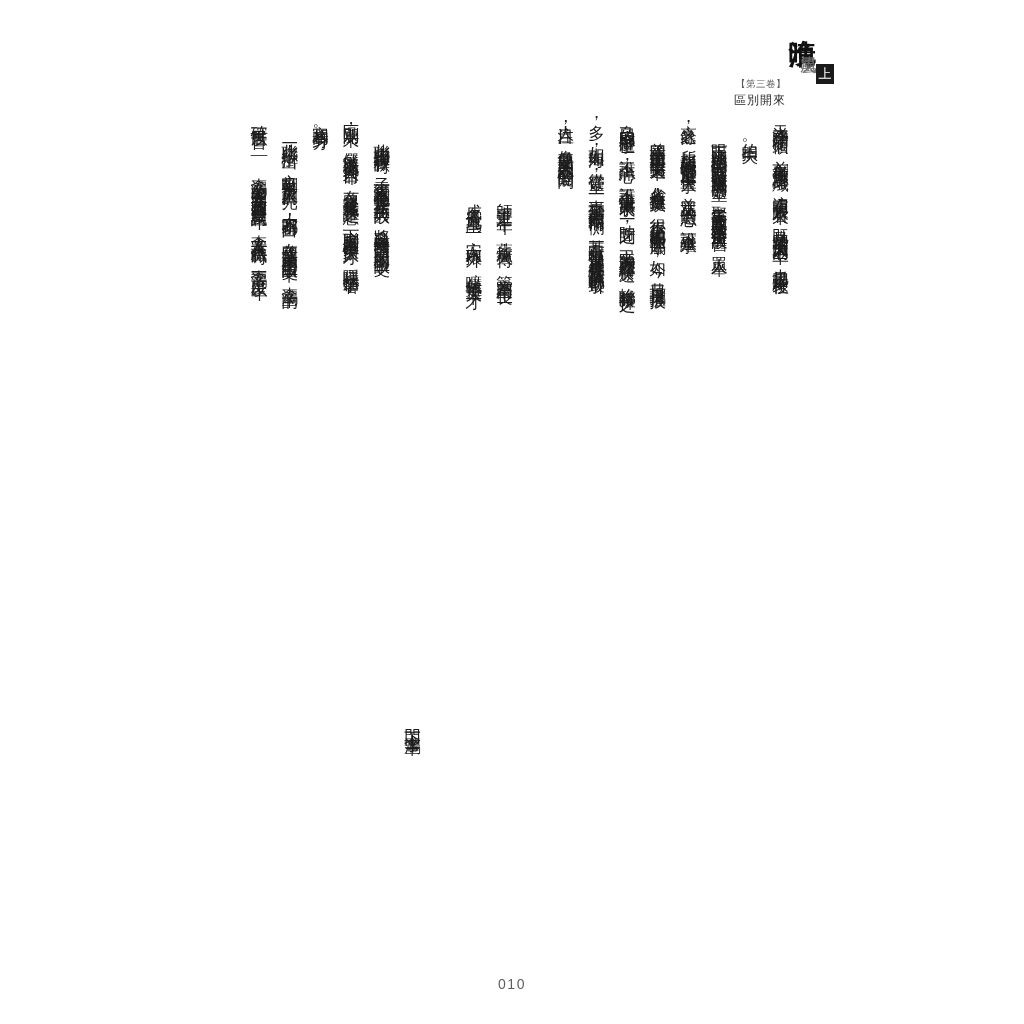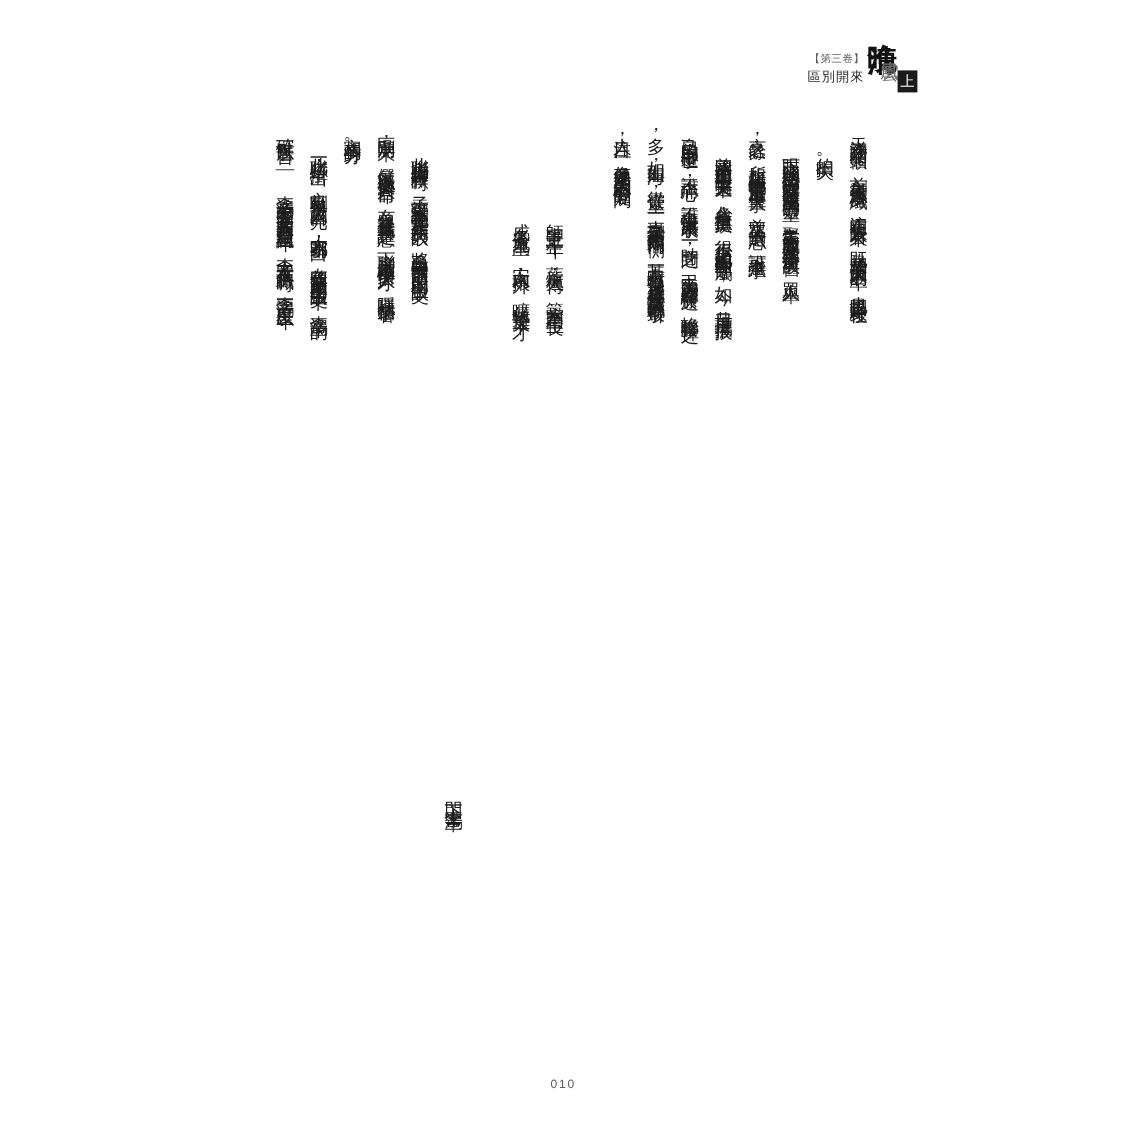--- a/index.html
+++ b/index.html
@@ -64,20 +64,21 @@
     position: absolute;
     top: 48px;
     right: 238px;
     text-align: right;
     line-height: 1.45;
   }
   .header-meta .vol {
     font-size: 9.5px;
     color: #5a5a5a;
     letter-spacing: 0.5px;
+    margin-top: 30px;
   }
   .header-meta .chapter {
     font-size: 12px;
     color: #2a2a2a;
     letter-spacing: 1px;
   }
 
   
   .body-area {
     position: absolute;
@@ -109,21 +110,21 @@
   .col.spacer { width: 31px; }
 
   
   .page-number {
     position: absolute;
     bottom: 32px;
     left: 0;
     right: 0;
     text-align: center;
     font-family: "Liberation Sans", sans-serif;
-    font-size: 11px;
+    font-size: 14px;
     letter-spacing: 1.5px;
     color: #5e5e5e;
   }
 </style>
 </head>
 <body>
 
 <div class="page">
 
   <div class="header">

